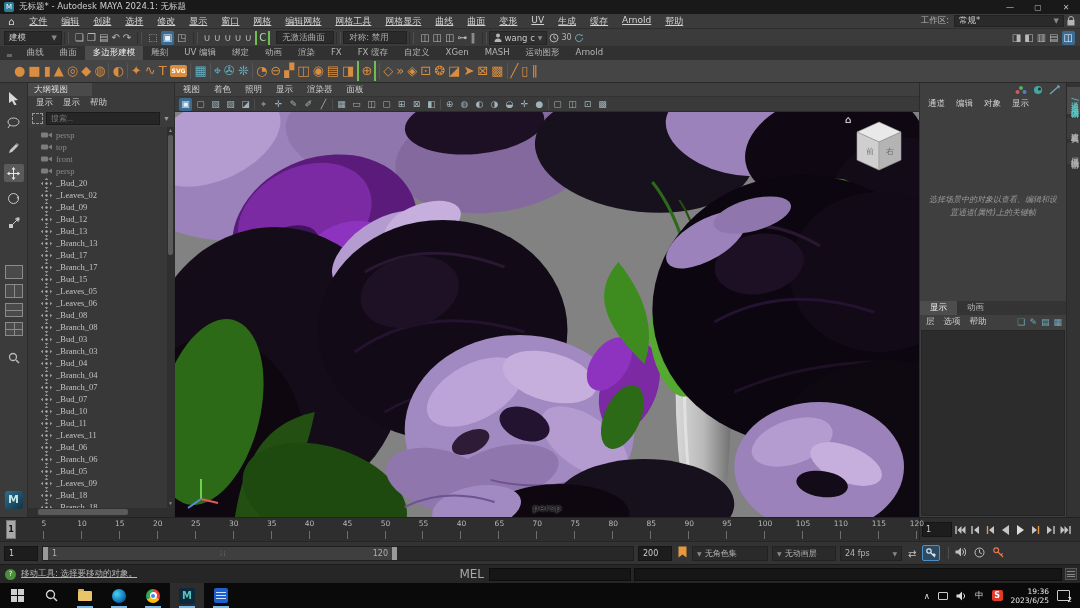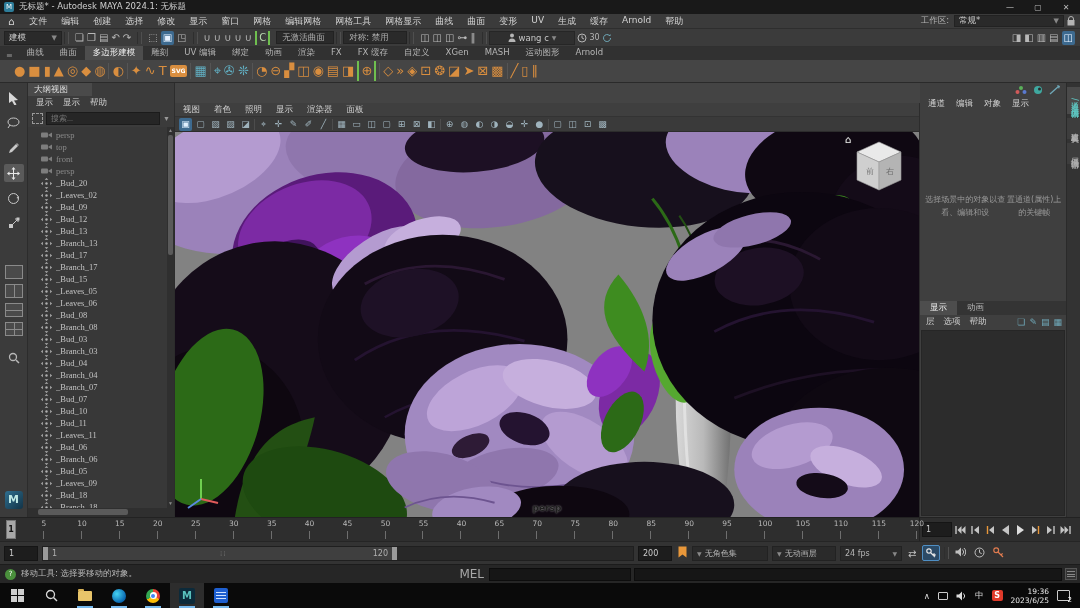--- a/index.html
+++ b/index.html
@@ -8,37 +8,37 @@
 
   
   .titlebar { height:14px; background:#191919; display:flex; align-items:center; font-size:8.5px; color:#cfcfcf; flex:0 0 14px; }
   .appico { width:10px; height:10px; background:#2d7d9a; color:#fff; font-size:7px; line-height:10px; text-align:center; margin:0 5px 0 4px; border-radius:2px; }
   .wbtns { margin-left:auto; display:flex; }
   .wbtn { width:28px; text-align:center; font-size:8px; color:#bbb; }
 
   
   .menubar { height:15px; background:#3b3b3b; display:flex; align-items:center; font-size:9px; border-bottom:1px solid #2e2e2e; flex:0 0 15px; }
   .homeico { color:#d8d8d8; font-size:10px; padding:0 8px 0 8px; }
-  .menubar .mitem { padding:0 7px; color:#d2d2d2; }
+  .menubar .mitem { padding:0 7px; color:#d2d2d2;text-decoration:underline; }
   .wsbox { margin-left:auto; display:flex; align-items:center; font-size:8.5px; color:#b5b5b5; }
   .wsdd { width:110px; background:#2a2a2a; border:1px solid #222; height:12px; margin:0 3px 0 5px; display:flex; align-items:center; padding:0 4px; color:#ccc; }
   .wsdd .car { margin-left:auto; color:#888; font-size:7px; }
   .lock { margin-right:5px; }
 
   
   .statusline { height:18px; background:#3b3b3b; display:flex; align-items:center; font-size:8.5px; border-bottom:1px solid #303030; flex:0 0 18px; gap:2px; }
   .modedd { width:58px; height:14px; background:#2a2a2a; border:1px solid #222; margin-left:4px; display:flex; align-items:center; padding:0 4px; color:#ccc; }
   .modedd .car { margin-left:auto; color:#888; font-size:7px; }
   .sgrp { display:flex; align-items:center; gap:3px; padding:0 4px; }
   .sdiv { width:5px; height:12px; border-left:1px solid #2e2e2e; border-right:1px solid #4f4f4f; }
   .sico { font-size:10px; color:#b8b8b8; line-height:14px; }
   .sico.blu { background:#3d6a8f; border-radius:2px; padding:0 2px; color:#e8f2ff; }
   .sico.grn { border-left:2px solid #6fbf4f; border-right:2px solid #6fbf4f; padding:0 2px; color:#b8d8b0; }
   .sfield { background:#2a2a2a; border:1px solid #222; height:13px; display:flex; align-items:center; padding:0 5px; color:#b0b0b0; }
-  .userdd { display:flex; align-items:center; gap:3px; background:#2f2f2f; border:1px solid #262626; height:14px; padding:0 18px; }
+  .userdd { display:flex; align-items:center; gap:3px; background:#2f2f2f; border:1px solid #262626; height:14px; padding:0 4px; }
   .rtoggles { margin-left:auto; display:flex; gap:3px; padding-right:5px; }
 
   
   .shelftabs { height:13px; background:#313131; display:flex; align-items:flex-end; font-size:8.5px; flex:0 0 13px; }
   .stburger { color:#999; padding:0 6px; font-size:8px; }
   .sht { padding:1px 8px; color:#b5b5b5; }
   .sht.active { background:#4d4d4d; color:#eee; }
 
   
   .shelf { height:23px; background:#454545; display:flex; align-items:center; gap:3px; padding-left:14px; border-bottom:1px solid #2a2a2a; flex:0 0 23px; }
@@ -76,38 +76,38 @@
   .orow { height:12px; display:flex; align-items:center; gap:4px; padding-left:13px; white-space:nowrap; }
   .orow .lbl { color:#c4c4c4; }
   .orow.cam .lbl { color:#8a8a8a; }
   .vsb { position:absolute; right:0; top:0; bottom:0; width:7px; background:#2f2f2f; }
   .vsb .thumb { position:absolute; top:8px; left:1px; width:5px; height:120px; background:#5a5a5a; border-radius:2px; }
   .vsb .ar { position:absolute; left:0; width:7px; height:8px; color:#888; font-size:5px; text-align:center; line-height:8px; }
   .hsb { height:9px; background:#2f2f2f; position:relative; }
   .hsb .thumb { position:absolute; left:10px; top:1px; width:90px; height:6px; background:#5a5a5a; border-radius:2px; }
 
   
-  .viewport { width:745px; display:flex; flex-direction:column; border-right:1px solid #2c2c2c;margin-top:20px; }
+  .viewport { width:745px; display:flex; flex-direction:column; border-right:1px solid #2c2c2c; }
   .vpmenus { height:13px; background:#3f3f3f; display:flex; gap:14px; align-items:center; padding-left:8px; font-size:8.5px; color:#d0d0d0; }
   .vpicons { height:16px; background:#3a3a3a; display:flex; gap:2px; align-items:center; padding-left:4px; border-top:1px solid #333; border-bottom:1px solid #2c2c2c; }
   .vpi { font-size:9px; color:#9fb3bd; width:13px; text-align:center; line-height:13px; }
   .vpi.vact { background:#3d6a8f; color:#dff0ff; border-radius:2px; }
   .vpi.sep { width:1px; height:11px; background:#2e2e2e; border-right:1px solid #4c4c4c; }
   .vpcanvas { flex:1; position:relative; background:#828282; overflow:hidden; }
   .vpcanvas > svg.scene { position:absolute; inset:0; width:100%; height:100%; }
   .persp { position:absolute; bottom:4px; left:0; right:0; text-align:center; font-size:9px; font-weight:bold; color:#1f1f1f; text-shadow:0 0 2px #9a9a9a; }
   .vcube { position:absolute; top:8px; right:14px; width:52px; height:56px; }
   .homeico2 { position:absolute; top:2px; right:68px; color:#e5e5e5; font-size:10px; text-shadow:0 0 1px #555; }
   .axisg { position:absolute; left:6px; bottom:6px; }
 
   
   .rightpanel { width:146px; background:#3f3f3f; display:flex; flex-direction:column; font-size:8.5px; }
   .rpicons { height:13px; display:flex; justify-content:flex-end; gap:6px; align-items:center; padding-right:6px; }
   .rpmenus { height:15px; display:flex; gap:11px; align-items:center; padding-left:8px; color:#cfcfcf; }
-  .chmsg { height:190px; display:flex; flex-direction:row; justify-content:center; align-items:center; color:#9a9a9a; font-size:8px; line-height:13px; text-align:center; padding:0 4px; }
+  .chmsg { height:190px; display:flex; flex-direction:column; justify-content:center; align-items:center; color:#9a9a9a; font-size:8px; line-height:13px; text-align:center; padding:0 4px;font-style:italic; }
   .laytabs { height:14px; display:flex; align-items:flex-end; background:#343434; }
   .laytab { padding:1px 10px; color:#b5b5b5; }
   .laytab.active { background:#4d4d4d; color:#eee; }
   .laymenus { height:14px; display:flex; gap:9px; align-items:center; padding-left:6px; color:#cfcfcf; background:#3f3f3f; }
   .layico { margin-left:auto; display:flex; gap:4px; padding-right:4px; }
   .layico span { color:#6fa8b8; font-size:9px; }
   .laylist { flex:1; background:#2c2c2c; border:1px solid #262626; margin:1px; }
 
   
   .sidetabs { width:14px; background:#333; display:flex; flex-direction:column; gap:4px; padding-top:4px; border-left:1px solid #2a2a2a; }
@@ -138,21 +138,21 @@
   .rgrip { position:absolute; left:50%; top:3px; color:#6d6d6d; font-size:7px; letter-spacing:1px; }
   .bmark { width:12px; text-align:center; }
   .ddfield { height:15px; background:#2a2a2a; border:1px solid #222; display:flex; align-items:center; color:#b5b5b5; padding:0 4px; gap:3px; }
   .ddfield .car { color:#888; font-size:6px; }
   .akey { width:18px; height:16px; border:1px solid #4f8fc4; background:#2b4a66; display:flex; align-items:center; justify-content:center; border-radius:2px; }
   .ricon { color:#c0c0c0; font-size:10px; padding:0 2px; }
 
   
   .cmdline { height:19px; flex:0 0 19px; background:#262626; display:flex; align-items:center; font-size:8.5px; border-top:1px solid #1c1c1c; }
   .hint { width:11px; height:11px; border-radius:50%; background:#4a8f3c; color:#fff; font-size:7px; text-align:center; line-height:11px; margin:0 5px; }
-  .helptxt { color:#b8b8b8; }
+  .helptxt { color:#b8b8b8;text-decoration:underline; }
   .mellbl { margin-left:auto; color:#a8a8a8; font-size:12px; padding-right:5px; }
   .melf1 { width:142px; height:13px; background:#161616; border:1px solid #0d0d0d; }
   .melf2 { width:428px; height:13px; background:#161616; border:1px solid #0d0d0d; margin-left:3px; }
   .sed { width:12px; height:12px; border:1px solid #555; margin:0 3px; background:#333; display:flex; flex-direction:column; justify-content:space-evenly; padding:1px; }
   .sed i { display:block; height:1px; background:#888; }
 
   
   .taskbar { height:25px; flex:0 0 25px; background:#0a0a0a; display:flex; align-items:center; }
   .tbi { width:34px; height:25px; display:flex; align-items:center; justify-content:center; position:relative; }
   .tbi.run:after { content:""; position:absolute; bottom:0; left:9px; right:9px; height:2px; background:#76b9ed; }

